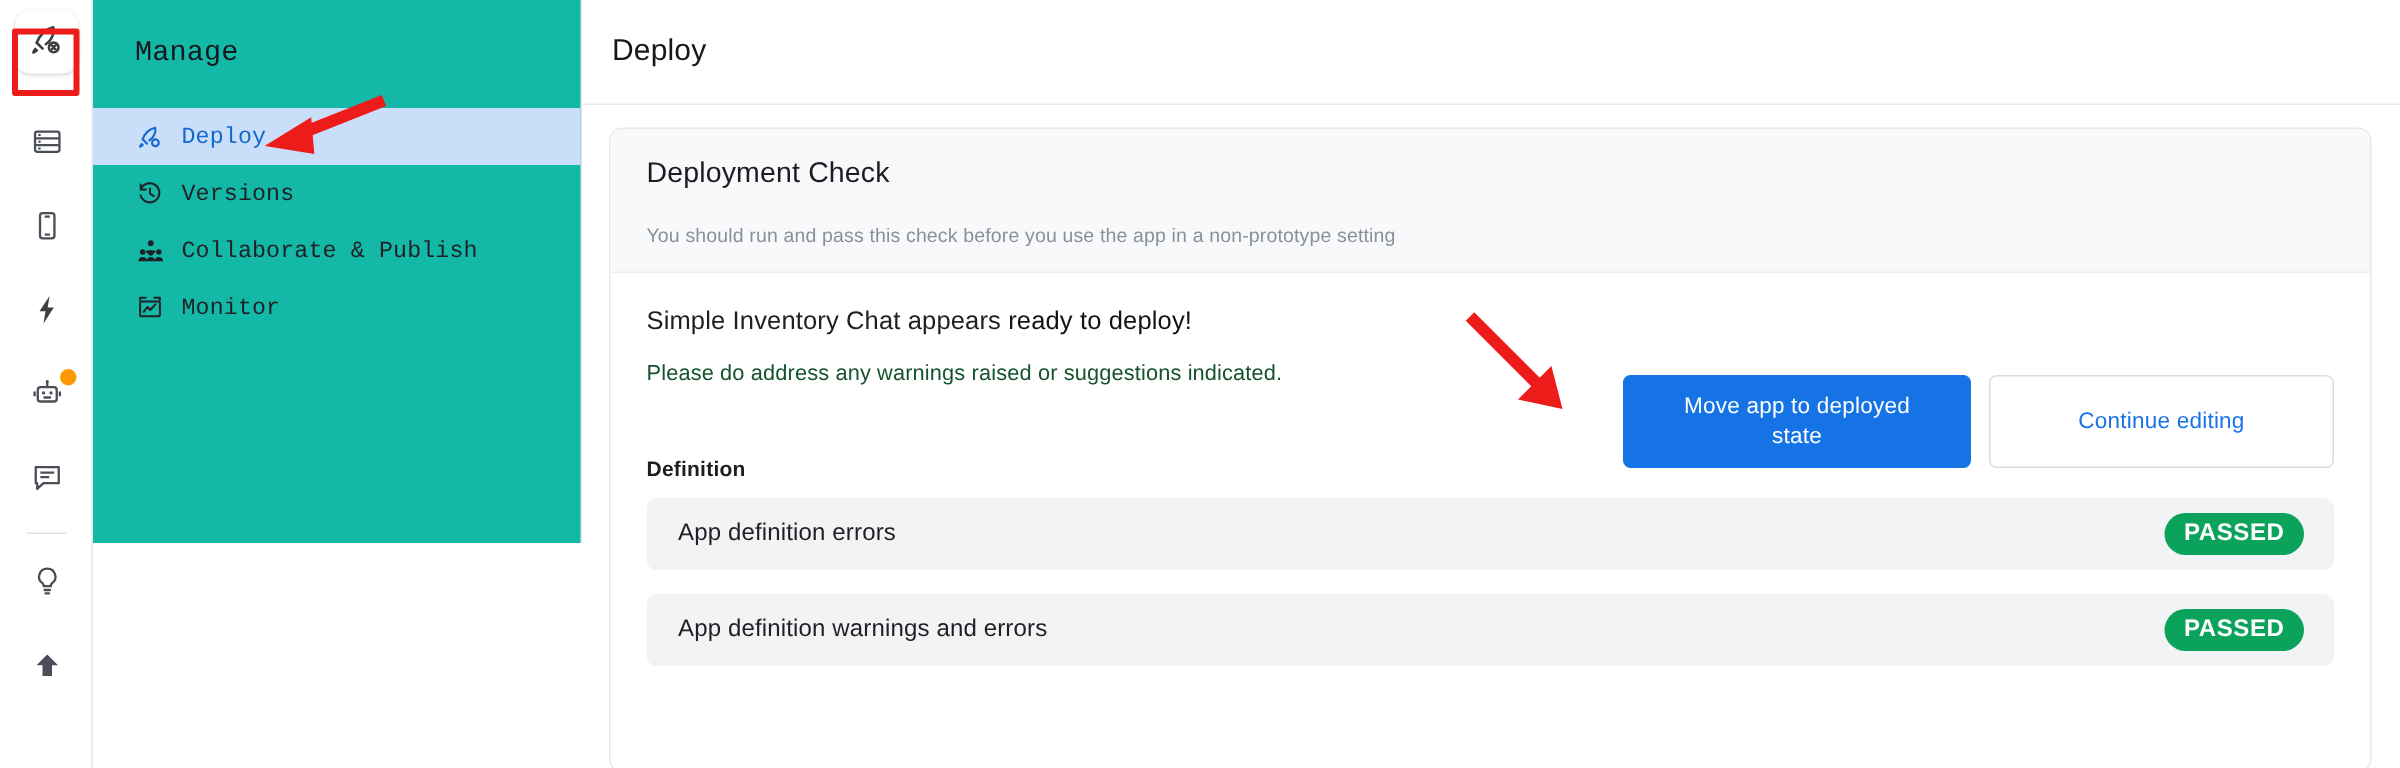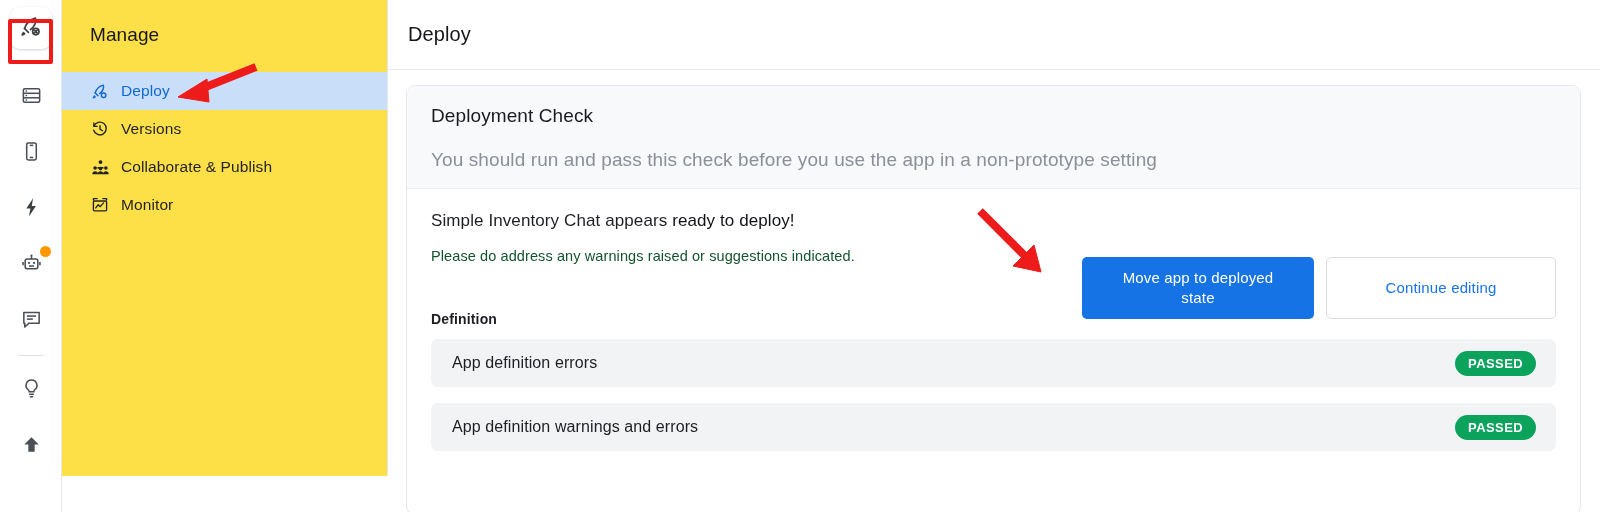--- a/index.html
+++ b/index.html
@@ -66,24 +66,25 @@
     border: 4px solid #ee1b1b;
     border-radius: 2px;
     pointer-events: none;
     z-index: 30;
   }
 
   
   .sidebar {
     width: 326px;
     flex: 0 0 326px;
-    height: 476px;
-    background: #fde047;
+    height: 362px;
+    background: #14b8a6;
     border-right: 1px solid #e4e6e9;
     position: relative;
+    font-family: Liberation Mono, monospace;
   }
   .sidebar-title {
     font-size: 19px;
     font-weight: 500;
     color: #17181b;
     padding: 24px 0 0 28px;
     letter-spacing: .1px;
   }
   .nav {
     margin-top: 26px;
@@ -147,21 +148,21 @@
   }
   .card-head h2 {
     margin: 0 0 22px 0;
     font-size: 19px;
     font-weight: 500;
     color: #1a1c20;
     letter-spacing: .1px;
   }
   .card-head p {
     margin: 0;
-    font-size: 19px;
+    font-size: 13px;
     color: #8a8f98;
     letter-spacing: .1px;
   }
   .card-body { padding: 22px 24px 0 24px; position: relative; }
 
   .status-line {
     font-size: 17px;
     color: #1d1f23;
     letter-spacing: .1px;
   }
@@ -227,21 +228,21 @@
   }
   .check-name {
     font-size: 16px;
     color: #1d1f23;
     letter-spacing: .1px;
     flex: 1 1 auto;
   }
   .badge {
     background: #0ba25c;
     color: #ffffff;
-    font-size: 13px;
+    font-size: 16px;
     font-weight: 700;
     letter-spacing: .4px;
     border-radius: 999px;
     padding: 6px 13px 6px 13px;
     line-height: 1;
   }
 
   
   .arrow-layer {
     position: absolute;

